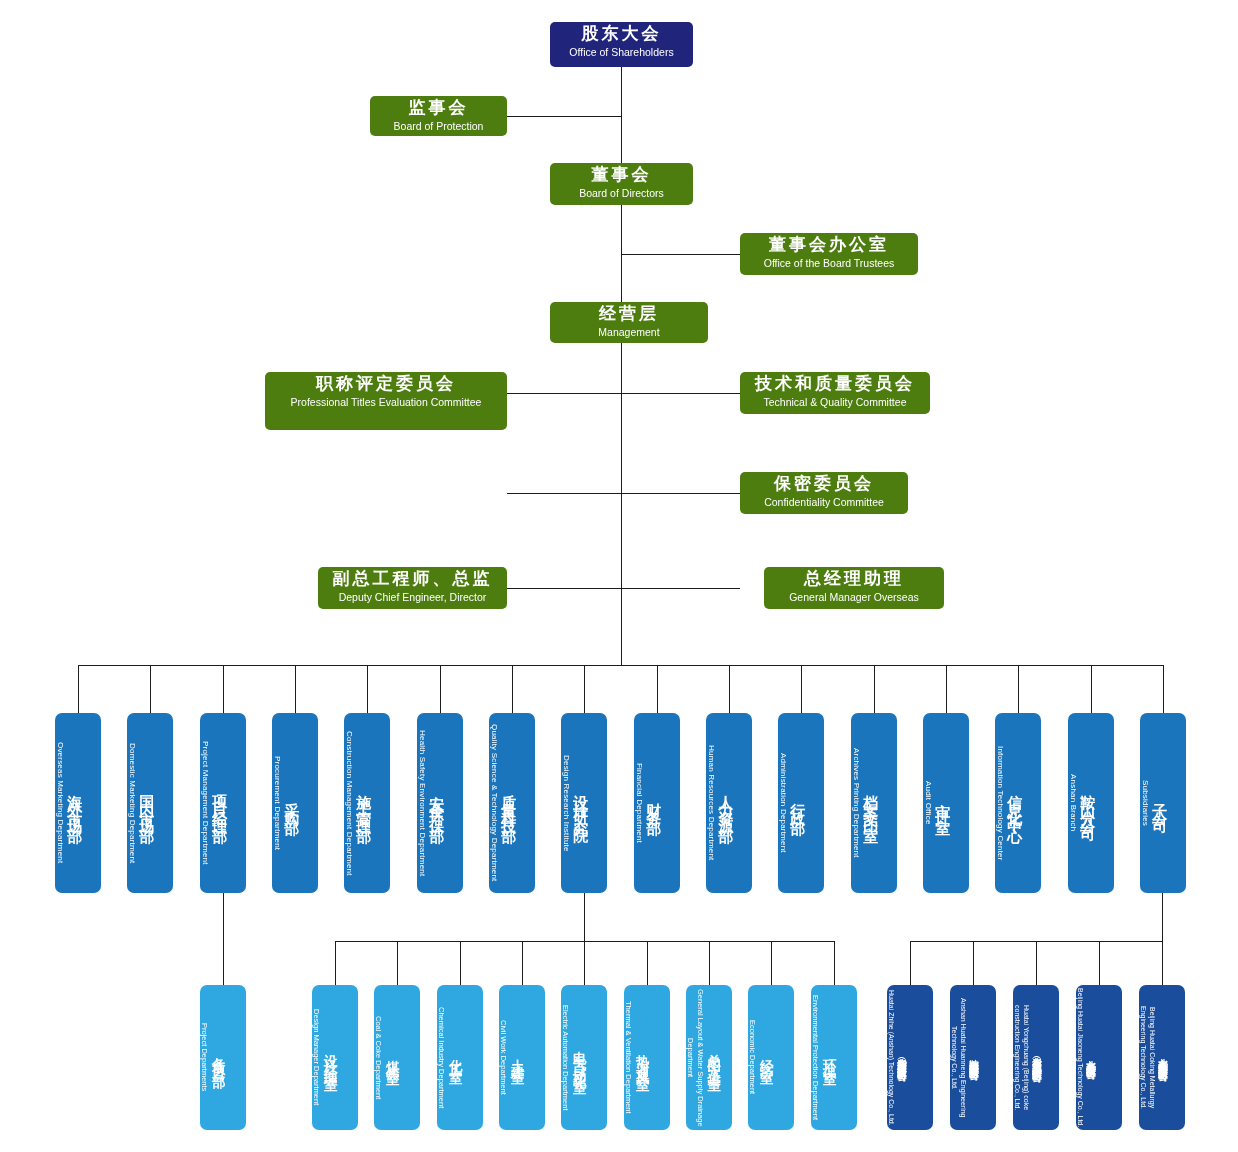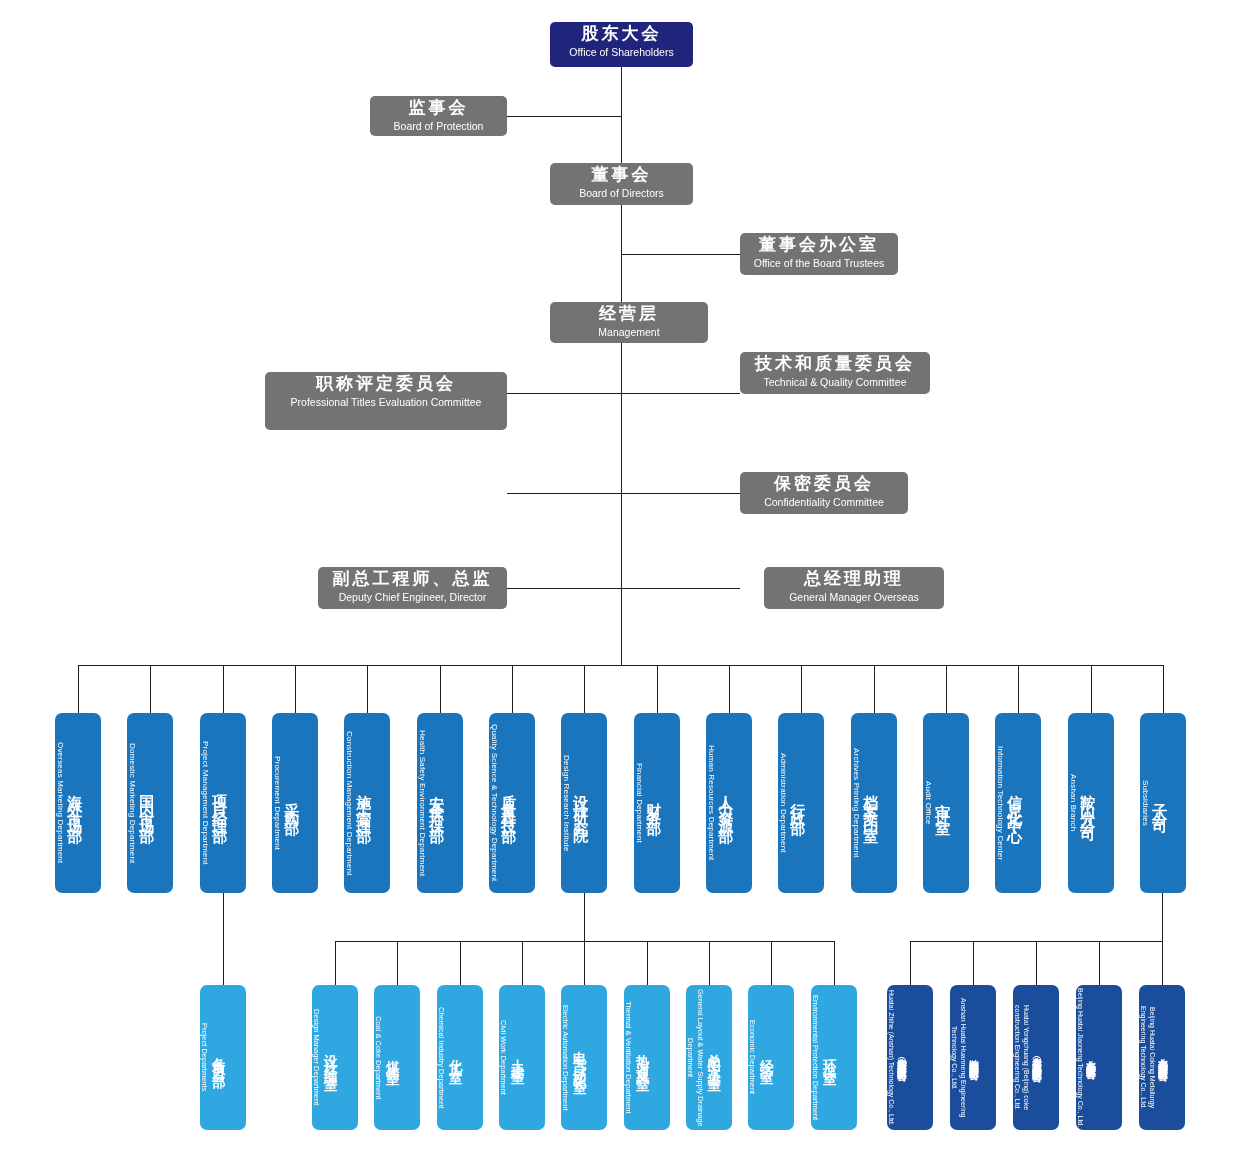--- a/index.html
+++ b/index.html
@@ -10,21 +10,21 @@
   .hline{position:absolute;height:1px;background:#1d1d1d;z-index:1;}
   .vline{position:absolute;width:1px;background:#1d1d1d;z-index:1;}
 
   
   .box{position:absolute;z-index:2;color:#fff;display:flex;align-items:center;justify-content:flex-start;box-sizing:border-box;}
 
   
   .hbox{flex-direction:column;border-radius:5px;text-align:center;padding:2px 4px;}
   .hbox .zh{font-size:17px;font-weight:700;letter-spacing:3px;line-height:1.15;white-space:nowrap;}
   .hbox .en{font-size:10.5px;line-height:1.15;margin-top:2px;white-space:nowrap;}
-  .red{background:#737373;}
+  .red{background:#4d7c0f;}
   .navy{background:#20247b;}
 
   
   .vbox{border-radius:7px;}
   .vwrap{writing-mode:vertical-rl;text-orientation:mixed;max-height:96%;text-align:center;}
   .vzh{font-weight:700;}
   .ven{font-weight:400;}
 
   .dept{width:46px;height:180px;background:#1b75bc;}
   .dept .vzh{font-size:15px;letter-spacing:8px;line-height:1.25;}
@@ -97,36 +97,36 @@
   <div class="box hbox red" style="left:370px;top:96px;width:137px;height:40px">
     <div class="zh">监事会</div>
     <div class="en">Board of Protection</div>
   </div>
 
   <div class="box hbox red" style="left:550px;top:163px;width:143px;height:42px">
     <div class="zh">董事会</div>
     <div class="en">Board of Directors</div>
   </div>
 
-  <div class="box hbox red" style="left:740px;top:233px;width:158px;height:42px">
+  <div class="box hbox red" style="left:740px;top:233px;width:178px;height:42px">
     <div class="zh">董事会办公室</div>
     <div class="en">Office of the Board Trustees</div>
   </div>
 
   <div class="box hbox red" style="left:550px;top:302px;width:158px;height:41px">
     <div class="zh">经营层</div>
     <div class="en">Management</div>
   </div>
 
   <div class="box hbox red" style="left:265px;top:372px;width:242px;height:58px">
     <div class="zh">职称评定委员会</div>
     <div class="en">Professional Titles Evaluation Committee</div>
   </div>
 
-  <div class="box hbox red" style="left:740px;top:352px;width:190px;height:42px">
+  <div class="box hbox red" style="left:740px;top:372px;width:190px;height:42px">
     <div class="zh">技术和质量委员会</div>
     <div class="en">Technical &amp; Quality Committee</div>
   </div>
 
 
   <div class="box hbox red" style="left:318px;top:567px;width:189px;height:42px">
     <div class="zh">副总工程师、总监</div>
     <div class="en">Deputy Chief Engineer, Director</div>
   </div>
 

